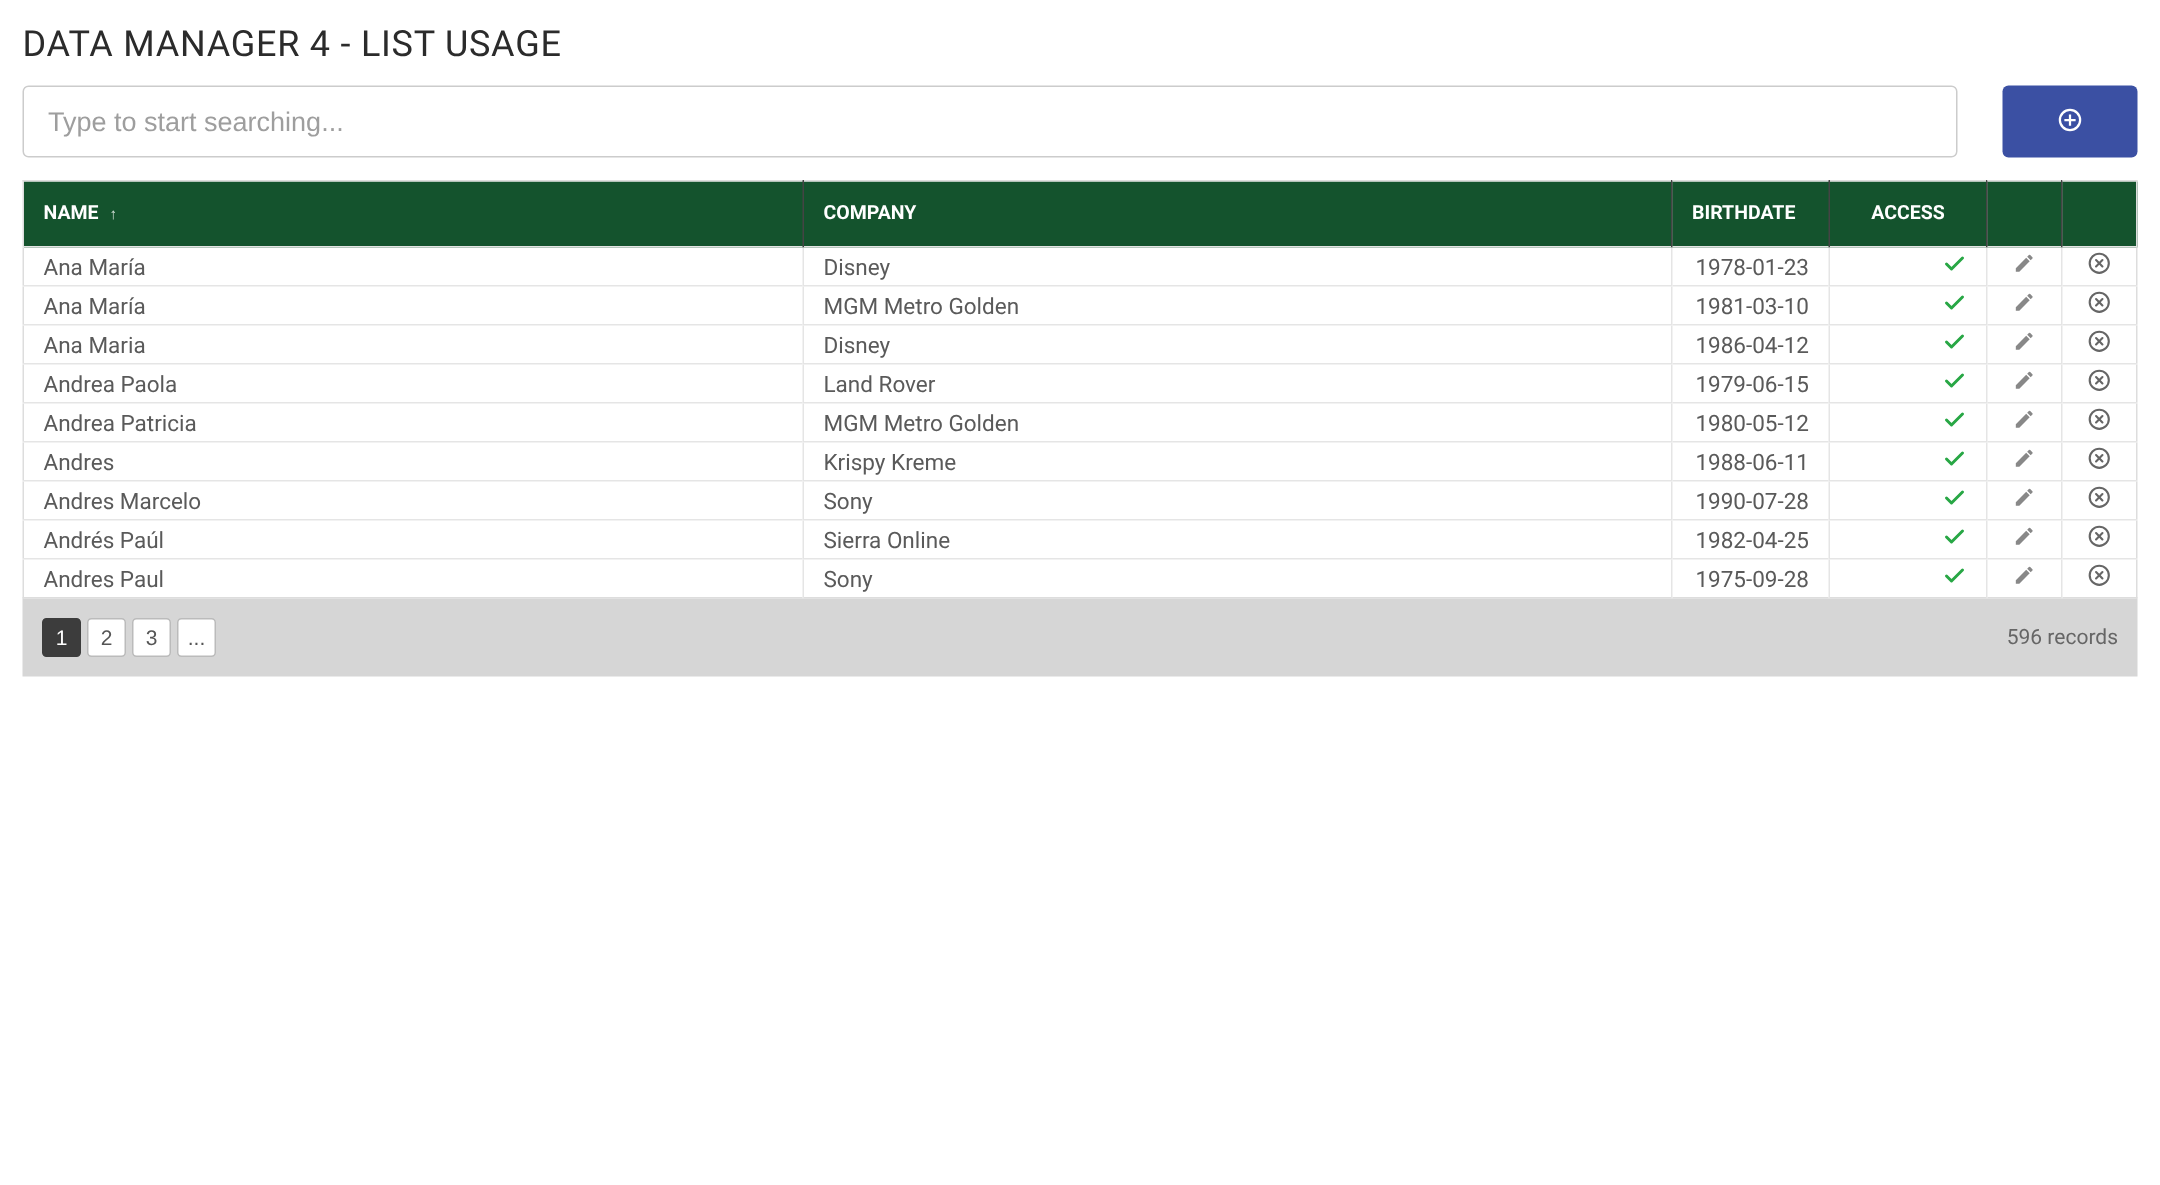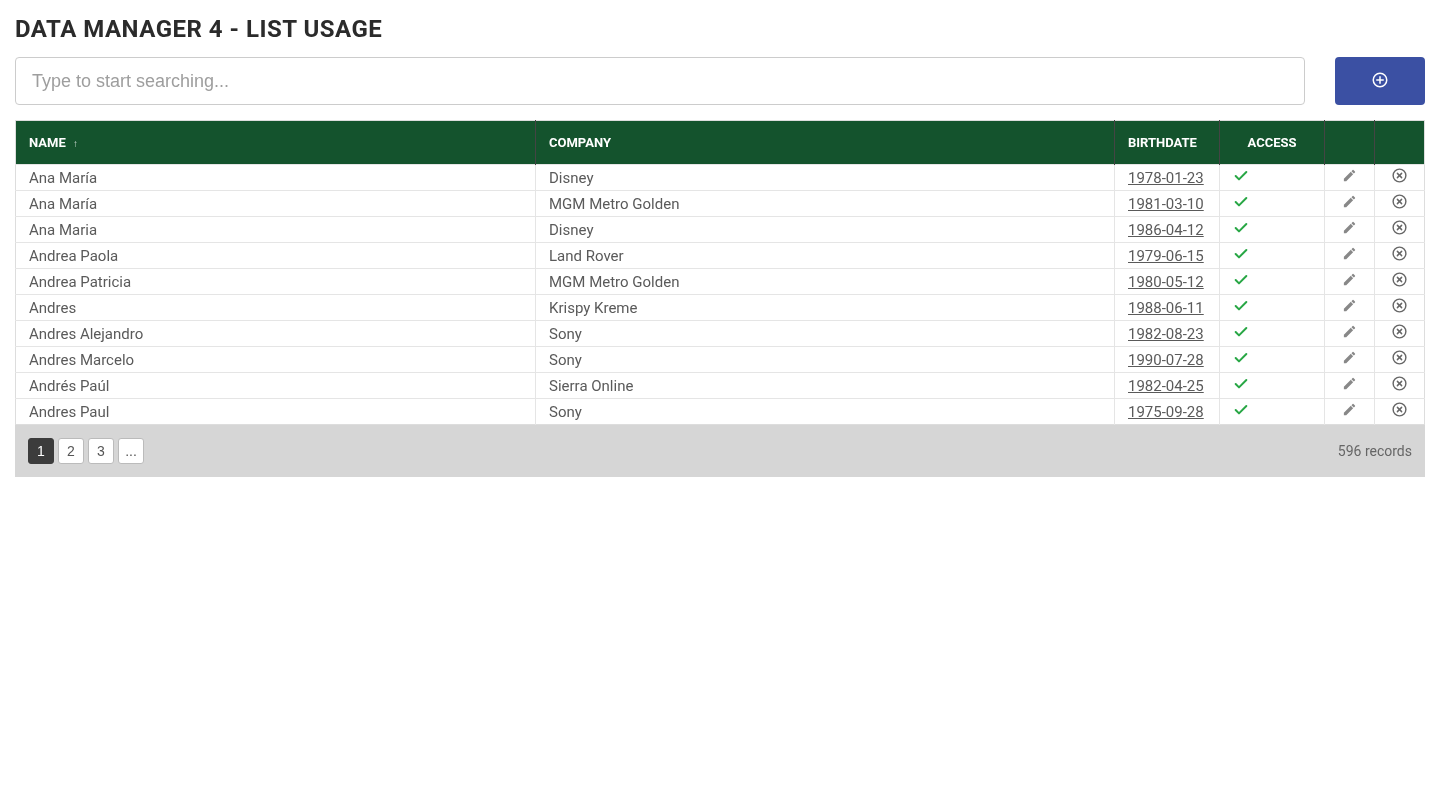--- a/index.html
+++ b/index.html
@@ -4,21 +4,21 @@
 <style>
   * { box-sizing: border-box; margin: 0; padding: 0; }
   body {
     font-family: "Segoe UI", Roboto, "Helvetica Neue", Arial, sans-serif;
     background: #ffffff;
     color: #333;
     padding: 15px;
   }
   .page-title {
     font-size: 24px;
-    font-weight: 700;
+    font-weight: 400;
     color: #2b2b2b;
     text-transform: uppercase;
     letter-spacing: 0.5px;
     margin-bottom: 14px;
   }
   .toolbar {
     display: flex;
     gap: 30px;
     margin-bottom: 15px;
   }
@@ -75,21 +75,21 @@
 
   table.data-table tbody td {
     padding: 2px 13px;
     font-size: 15px;
     color: #5a5a5a;
     border-top: 1px solid #e5e5e5;
     border-right: 1px solid #e5e5e5;
     vertical-align: middle;
   }
   table.data-table tbody td:last-child { border-right: none; }
-  td.center { text-align: left; text-decoration: underline; }
+  td.center { text-align: right; }
   td.action { text-align: center; cursor: pointer; }
 
   .icon-check svg { stroke: #28a745; }
   .icon-pencil svg { fill: #888; }
   .icon-delete svg { stroke: #666; fill: none; }
 
   .footer-bar {
     background: #d6d6d6;
     padding: 13px;
     display: flex;
@@ -248,36 +248,20 @@
         <td class="action icon-pencil"><span><svg width="15" height="15" viewBox="0 0 24 24">
               <path d="M3 17.25V21h3.75L17.81 9.94l-3.75-3.75L3 17.25zM20.71 7.04a1 1 0 0 0 0-1.41l-2.34-2.34a1 1 0 0 0-1.41 0l-1.83 1.83 3.75 3.75 1.83-1.83z"></path>
             </svg></span></td>
         <td class="action icon-delete"><span><svg width="17" height="17" viewBox="0 0 24 24" stroke-width="2" stroke-linecap="round">
               <circle cx="12" cy="12" r="9"></circle>
               <line x1="9" y1="9" x2="15" y2="15"></line>
               <line x1="15" y1="9" x2="9" y2="15"></line>
             </svg></span></td>
       </tr>
       <tr>
-        <td>Andres Alejandro</td>
-        <td>Sony</td>
-        <td class="center">1982-08-23</td>
-        <td class="center icon-check"><span><svg width="16" height="16" viewBox="0 0 24 24" fill="none" stroke-width="3" stroke-linecap="round" stroke-linejoin="round">
-              <polyline points="20 6 9 17 4 12"></polyline>
-            </svg></span></td>
-        <td class="action icon-pencil"><span><svg width="15" height="15" viewBox="0 0 24 24">
-              <path d="M3 17.25V21h3.75L17.81 9.94l-3.75-3.75L3 17.25zM20.71 7.04a1 1 0 0 0 0-1.41l-2.34-2.34a1 1 0 0 0-1.41 0l-1.83 1.83 3.75 3.75 1.83-1.83z"></path>
-            </svg></span></td>
-        <td class="action icon-delete"><span><svg width="17" height="17" viewBox="0 0 24 24" stroke-width="2" stroke-linecap="round">
-              <circle cx="12" cy="12" r="9"></circle>
-              <line x1="9" y1="9" x2="15" y2="15"></line>
-              <line x1="15" y1="9" x2="9" y2="15"></line>
-            </svg></span></td>
-      </tr>
-      <tr>
         <td>Andres Marcelo</td>
         <td>Sony</td>
         <td class="center">1990-07-28</td>
         <td class="center icon-check"><span><svg width="16" height="16" viewBox="0 0 24 24" fill="none" stroke-width="3" stroke-linecap="round" stroke-linejoin="round">
               <polyline points="20 6 9 17 4 12"></polyline>
             </svg></span></td>
         <td class="action icon-pencil"><span><svg width="15" height="15" viewBox="0 0 24 24">
               <path d="M3 17.25V21h3.75L17.81 9.94l-3.75-3.75L3 17.25zM20.71 7.04a1 1 0 0 0 0-1.41l-2.34-2.34a1 1 0 0 0-1.41 0l-1.83 1.83 3.75 3.75 1.83-1.83z"></path>
             </svg></span></td>
         <td class="action icon-delete"><span><svg width="17" height="17" viewBox="0 0 24 24" stroke-width="2" stroke-linecap="round">

